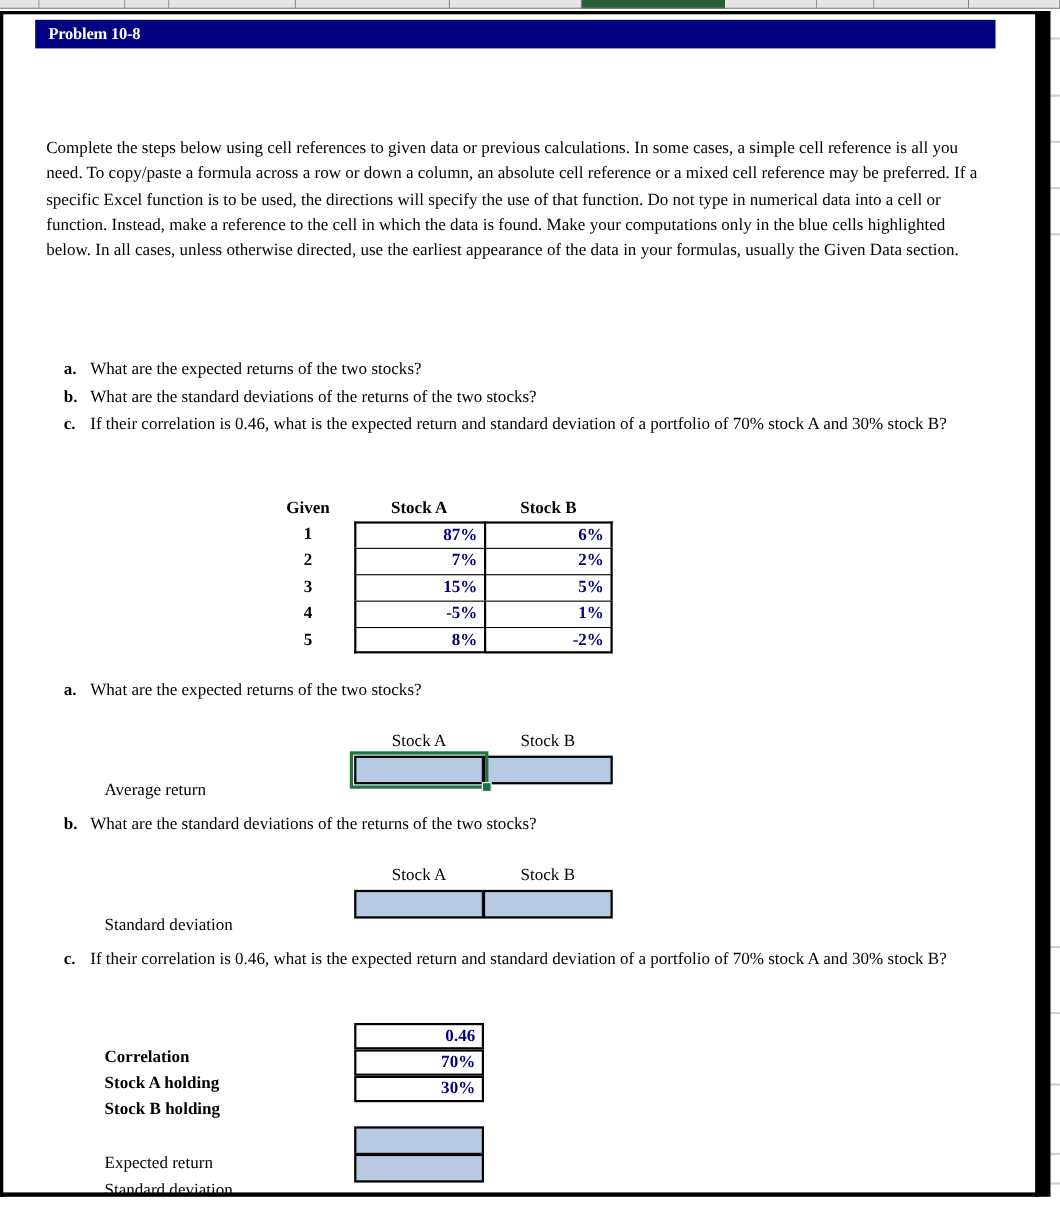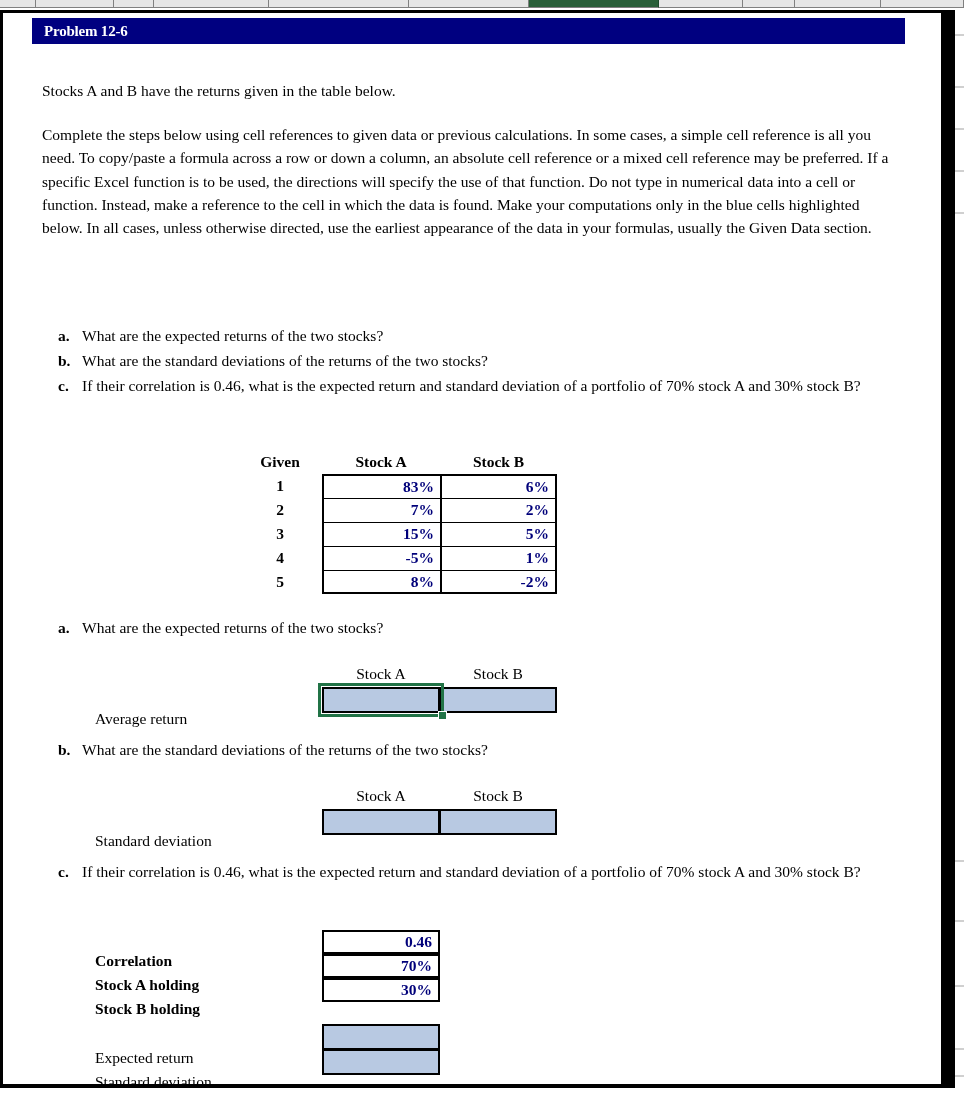--- a/index.html
+++ b/index.html
@@ -262,24 +262,23 @@
       <div class="row-tick" style="top: 920px;"></div>
       <div class="row-tick" style="top: 985px;"></div>
       <div class="row-tick" style="top: 1048px;"></div>
       <div class="row-tick" style="top: 1075px;"></div>
     </div>
 
   <div class="page-frame"></div>
   <div class="right-rule"></div>
 
   <div class="banner">
-    <span class="banner-title">Problem 12-6</span>
-  </div>
-
-  <div class="intro">Stocks A and B have the returns given in the table below.</div>
+    <span class="banner-title">Problem 10-8</span>
+  </div>
+
 
   <div class="instructions">Complete the steps below using cell references to given data or previous calculations. In some cases, a simple cell reference is all you need. To copy/paste a formula across a row or down a column, an absolute cell reference or a mixed cell reference may be preferred. If a specific Excel function is to be used, the directions will specify the use of that function. Do not type in numerical data into a cell or function. Instead, make a reference to the cell in which the data is found. Make your computations only in the blue cells highlighted below. In all cases, unless otherwise directed, use the earliest appearance of the data in your formulas, usually the Given Data section.</div>
 
   <div class="qlist" id="qlist-main">
     <div class="qitem">
       <span class="qmark">a.</span>
       <span class="qtext">What are the expected returns of the two stocks?</span>
     </div>
     <div class="qitem">
       <span class="qmark">b.</span>
@@ -292,21 +291,21 @@
   </div>
 
   <div class="datatable">
     <div class="dt-row">
       <div class="dt-year-head">Given</div>
       <div class="dt-head">Stock A</div>
       <div class="dt-head b">Stock B</div>
     </div>
     <div class="dt-row first">
       <div class="dt-year">1</div>
-      <div class="dt-cell">83%</div>
+      <div class="dt-cell">87%</div>
       <div class="dt-cell b">6%</div>
     </div>
     <div class="dt-row">
       <div class="dt-year">2</div>
       <div class="dt-cell">7%</div>
       <div class="dt-cell b">2%</div>
     </div>
     <div class="dt-row">
       <div class="dt-year">3</div>
       <div class="dt-cell">15%</div>

